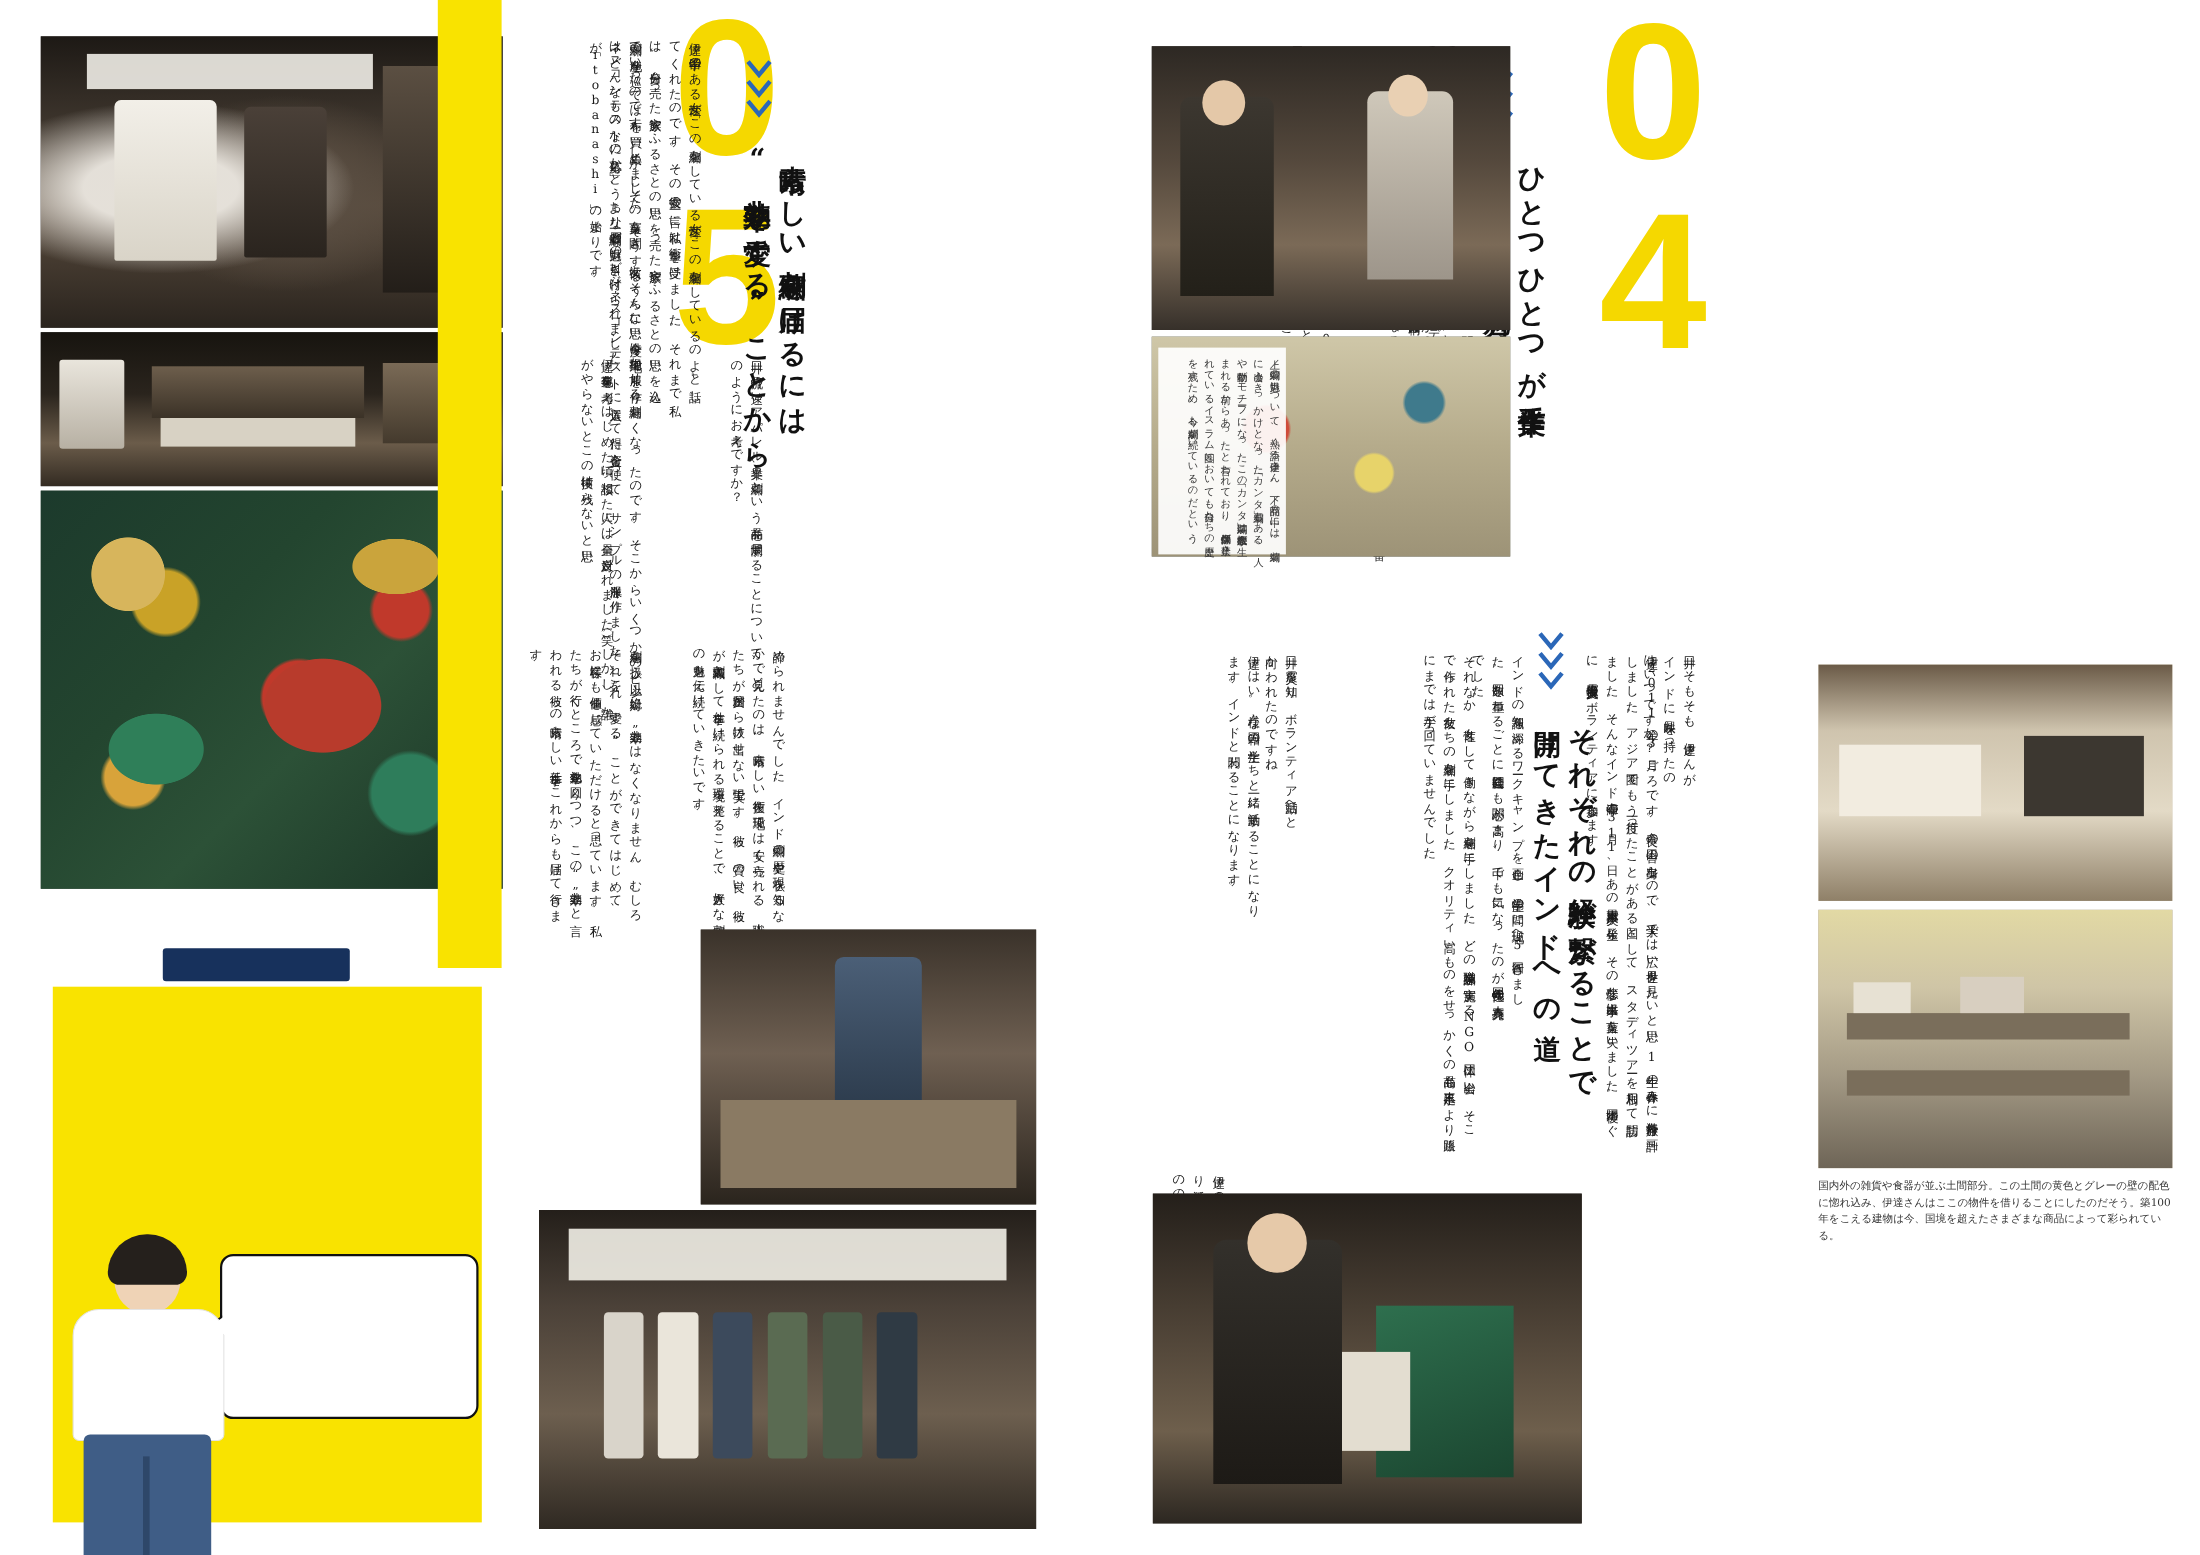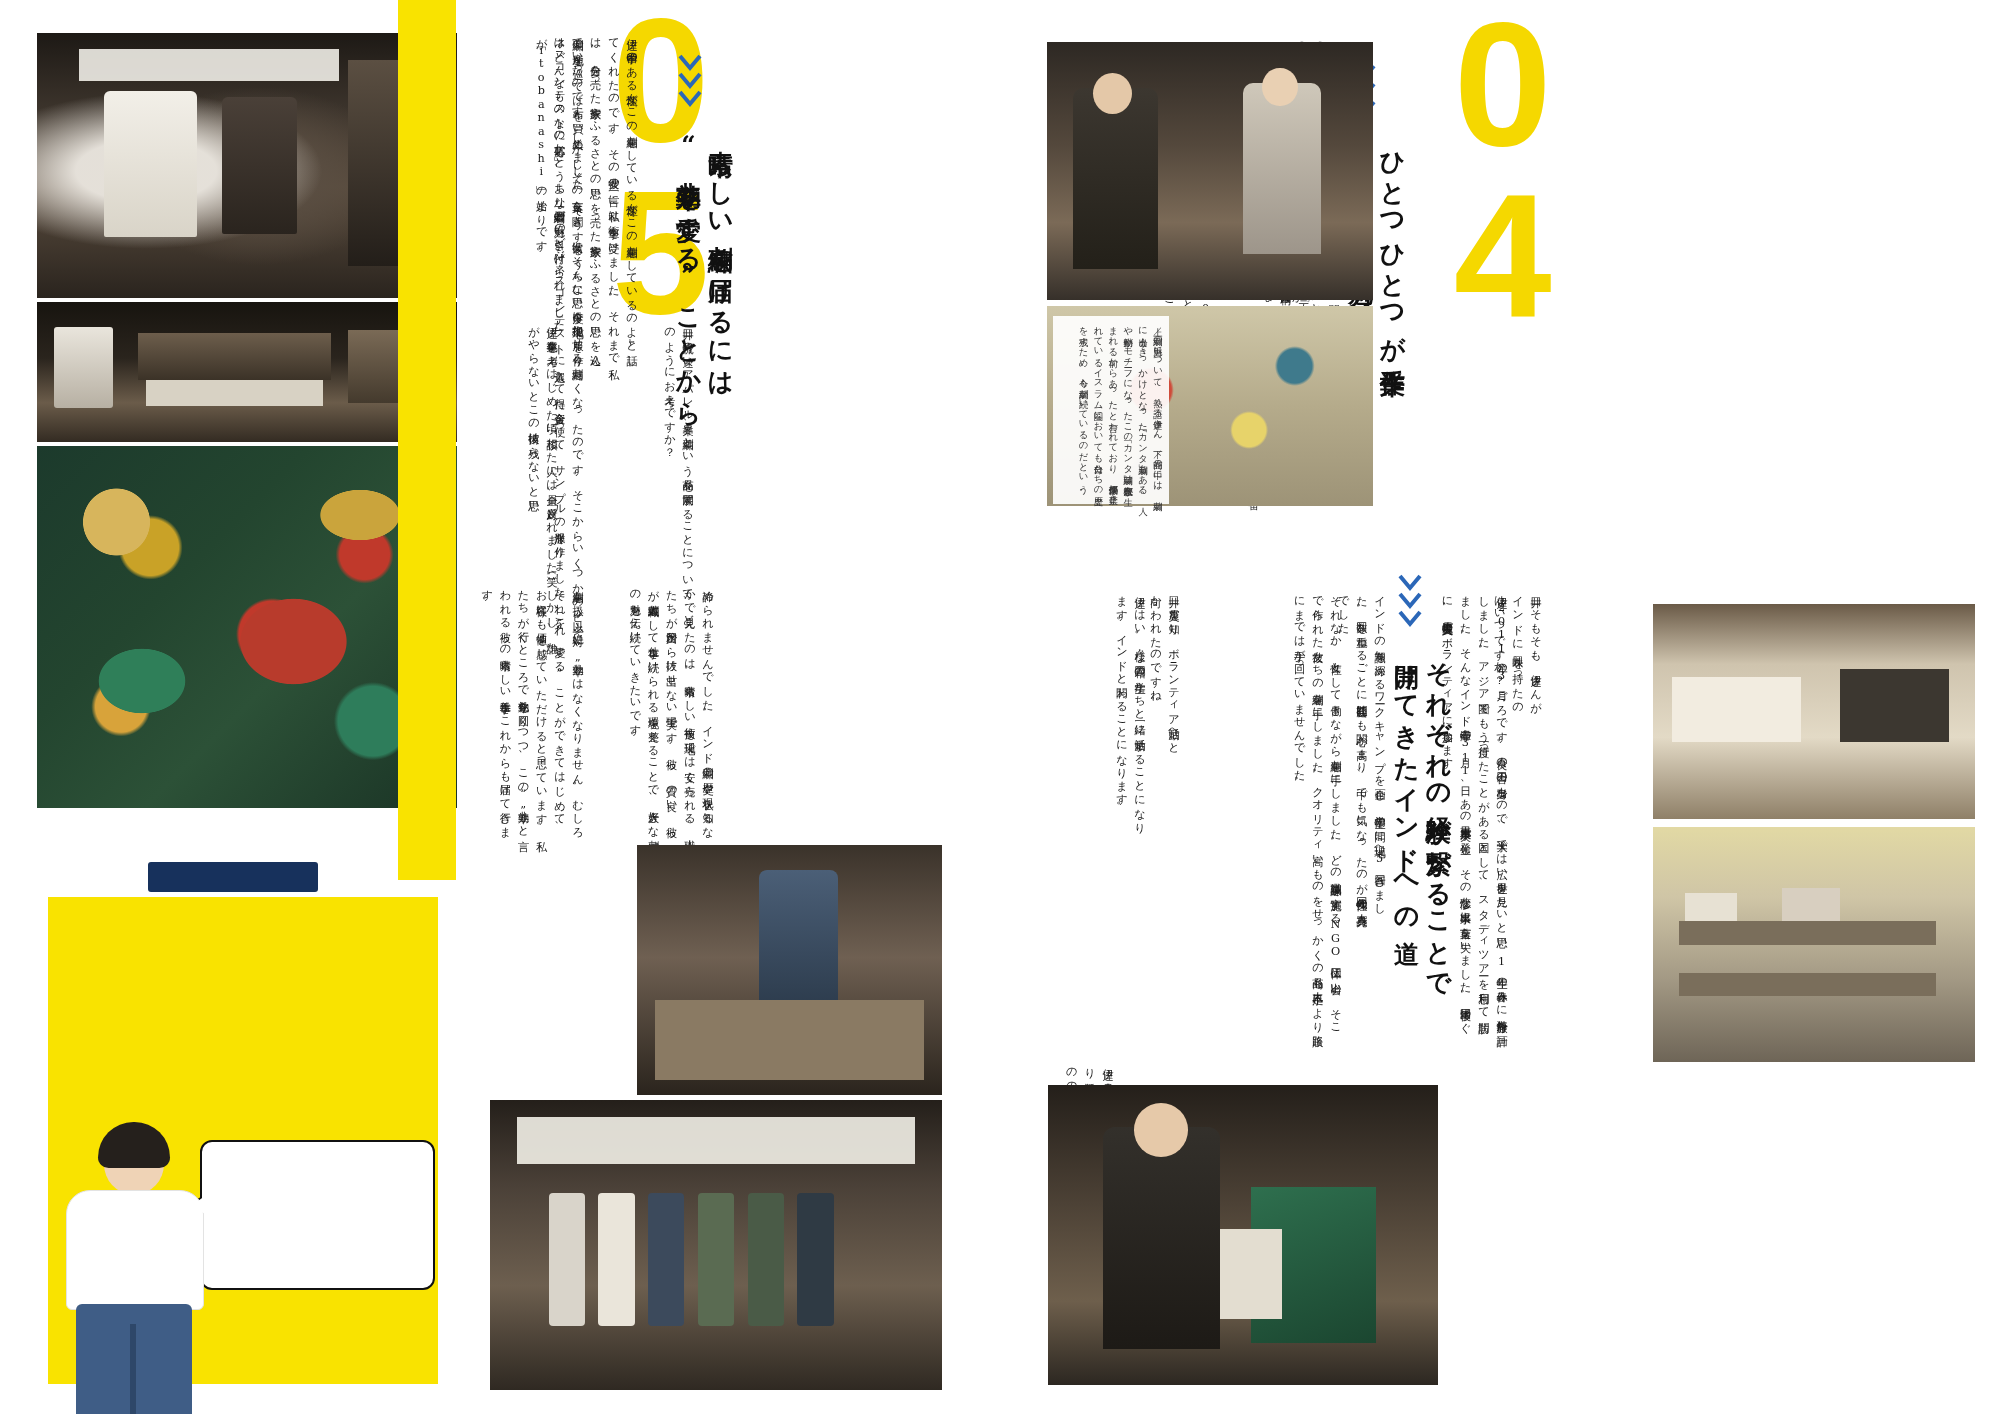--- a/index.html
+++ b/index.html
@@ -209,20 +209,21 @@
   </div>
 
   <div class="photo" style="left:1653px;top:827px;width:322px;height:235px;background:#b9ae98;">
     <div class="grad" style="background:linear-gradient(180deg,#e2d9a4 0%,#cfc5a6 30%,#a49a85 64%,#6e6557 100%);"></div>
     <div style="position:absolute;left:8%;top:40%;width:80%;height:10%;background:#7a6e5b;"></div>
     <div style="position:absolute;left:8%;top:62%;width:80%;height:10%;background:#7a6e5b;"></div>
     <div style="position:absolute;left:10%;top:28%;width:16%;height:12%;background:#e7e1d3;"></div>
     <div style="position:absolute;left:40%;top:26%;width:18%;height:14%;background:#d8cfc0;"></div>
   </div>
 
+  <div class="cap" style="left:1653px;top:1072px;width:322px;line-height:1.55;font-size:9.6px;">国内外の雑貨や食器が並ぶ土間部分。この土間の黄色とグレーの壁の配色に惚れ込み、伊達さんはここの物件を借りることにしたのだそう。築100年をこえる建物は今、国境を超えたさまざまな商品によって彩られている。</div>
 
   <div class="photo" style="left:1048px;top:1085px;width:390px;height:300px;background:#2b2620;">
     <div class="grad" style="background:linear-gradient(180deg,#241f1a 0%,#4d4236 40%,#6e5f4c 72%,#2c2721 100%);"></div>
     <div style="position:absolute;left:14%;top:14%;width:30%;height:74%;background:linear-gradient(180deg,#33302b,#1d1a16);border-radius:12px 12px 0 0;"></div>
     <div style="position:absolute;left:22%;top:6%;width:14%;height:18%;background:#e6c9a9;border-radius:50%;"></div>
     <div style="position:absolute;left:52%;top:34%;width:32%;height:52%;background:linear-gradient(160deg,#2e6f4e,#1b4630);"></div>
     <div style="position:absolute;left:44%;top:48%;width:16%;height:30%;background:#e3ddd0;"></div>
   </div>
 
   <div id="summary-tag"></div>

